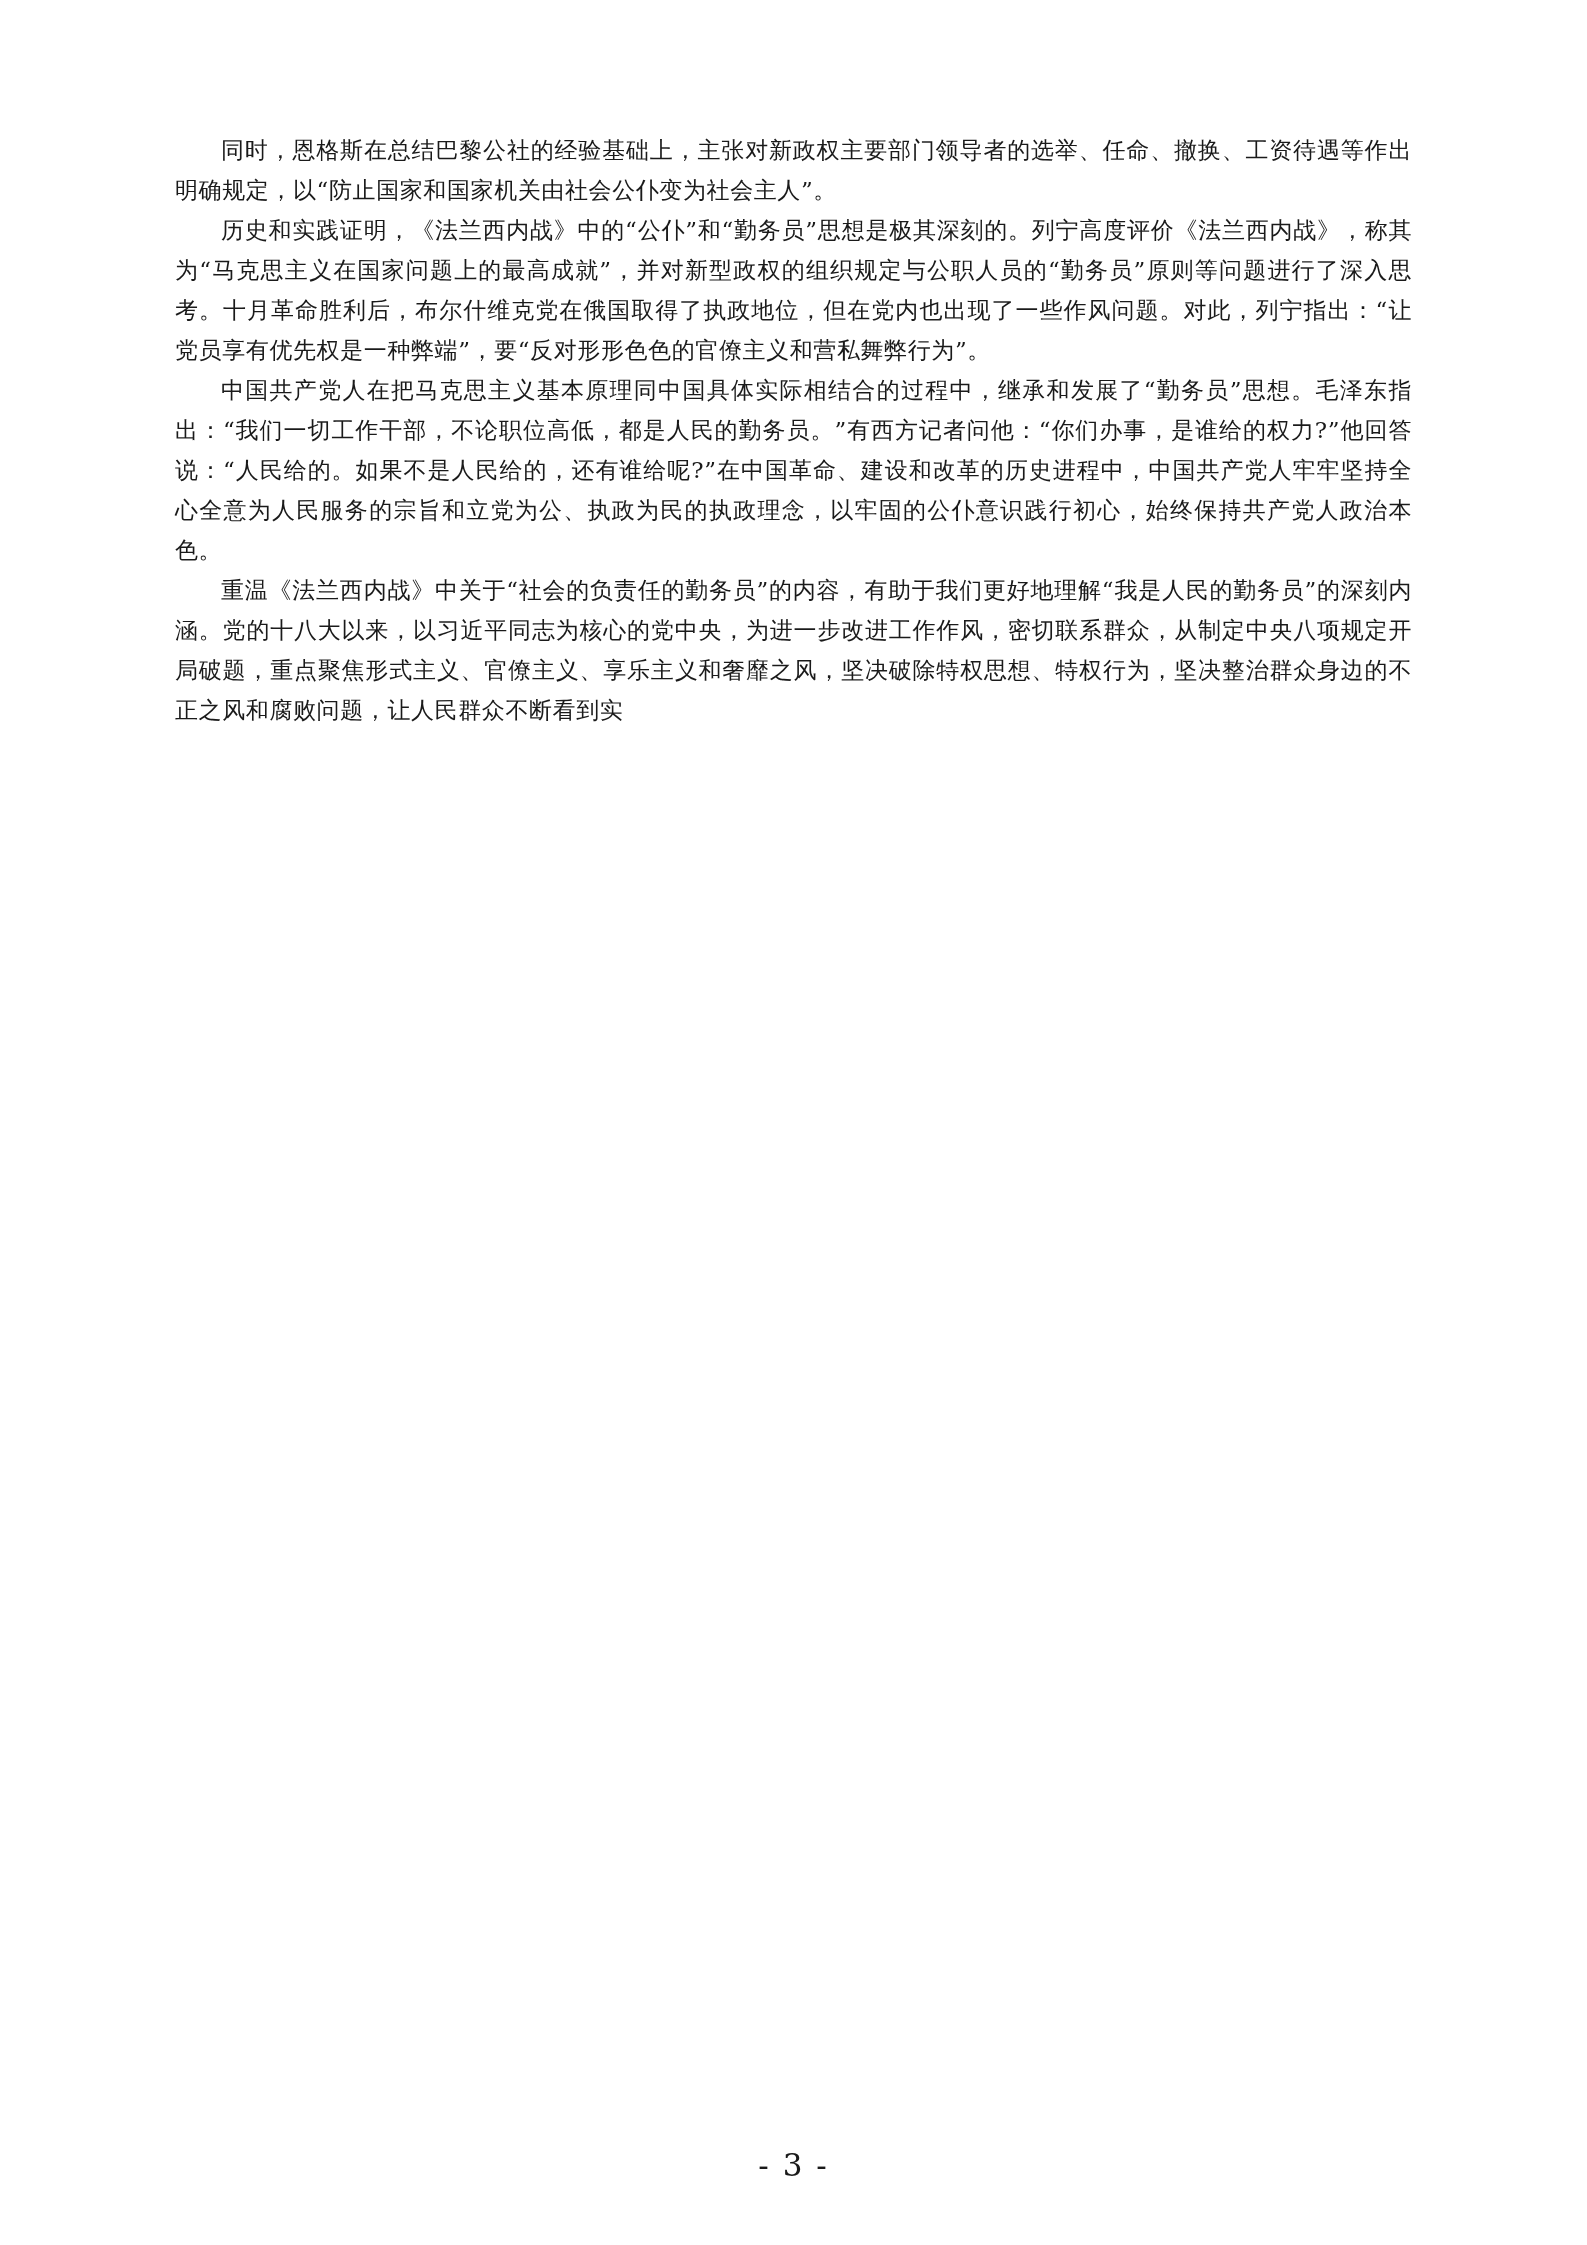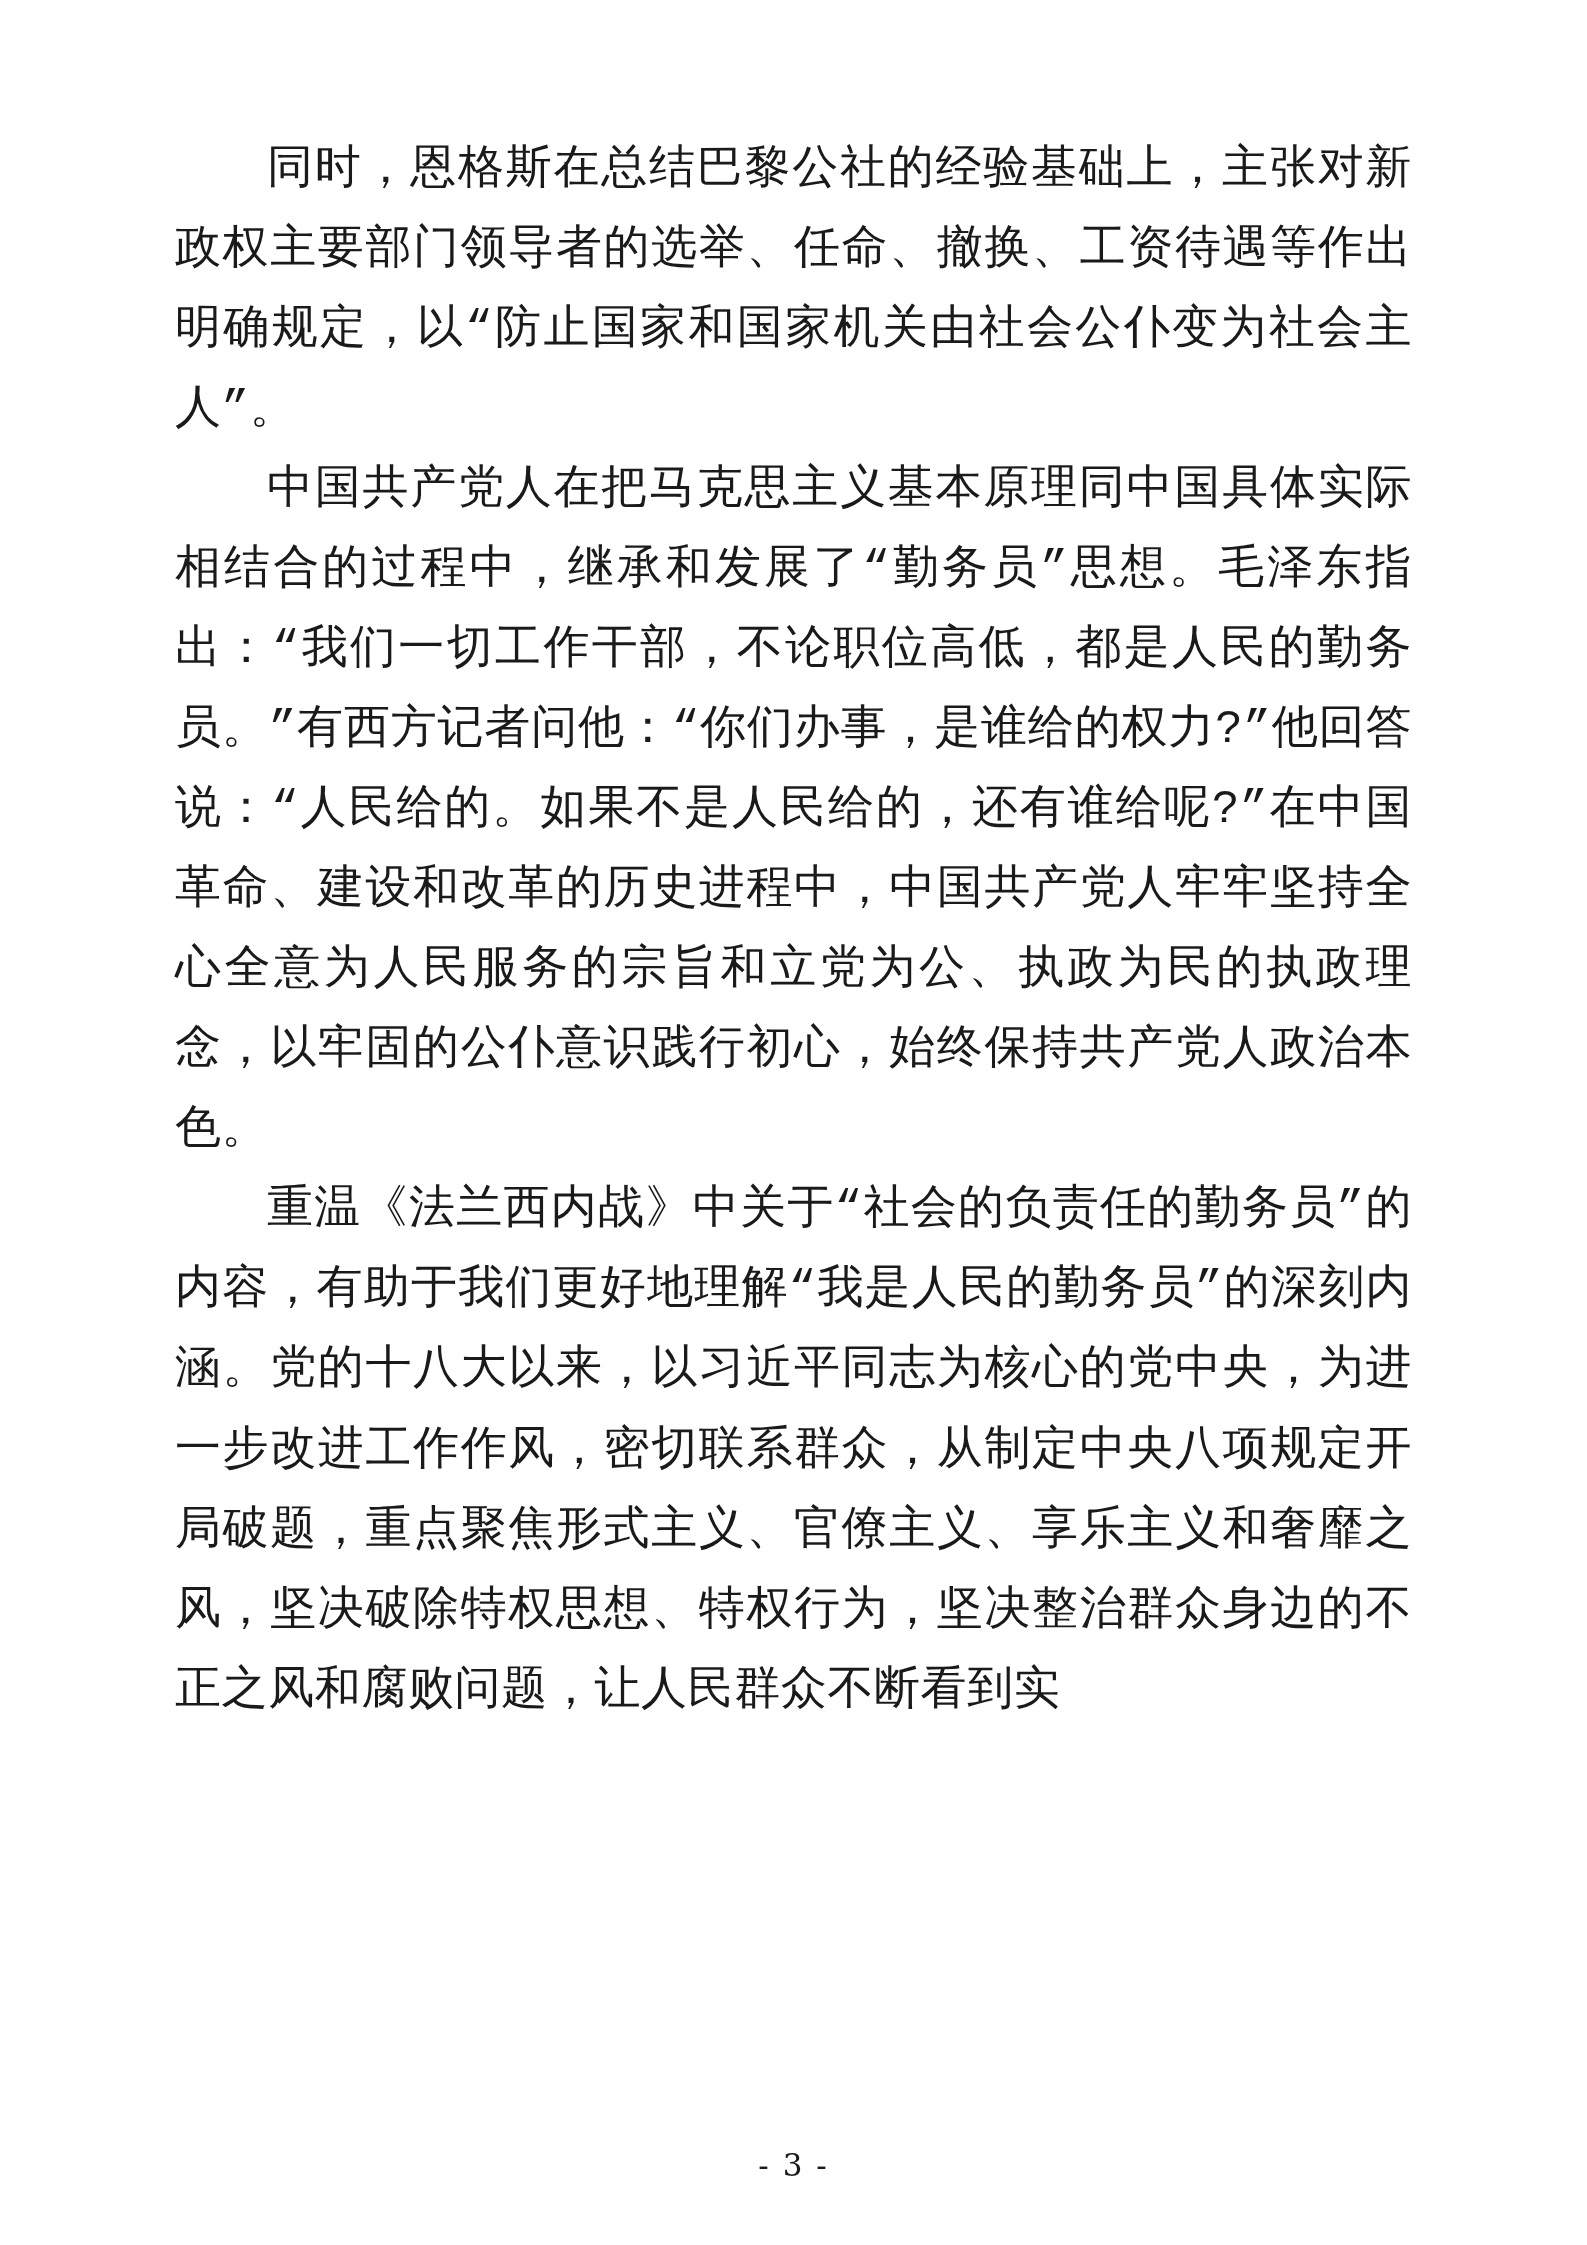--- a/index.html
+++ b/index.html
@@ -15,26 +15,25 @@
   }
   .page {
     position: relative;
     width: 1587px;
     min-height: 2245px;
     box-sizing: border-box;
     padding: 130px 175px 0 175px;
     background: #ffffff;
   }
   .doc-body {
-    font-size: 46px;
+    font-size: 23px;
     line-height: 1.74;
     text-align: justify;
     text-justify: inter-ideograph;
     letter-spacing: 0.6px;
-    font-family: Liberation Mono, monospace;
   }
   .para {
     margin: 0 0 0 0;
     text-indent: 2em;
     white-space: pre-wrap;
   }
   .page-number {
     position: absolute;
     left: 0;
     right: 0;
@@ -45,17 +44,18 @@
     color: #1a1a1a;
     letter-spacing: 2px;
   }
 </style>
 </head>
 <body>
 
 <div class="page">
   <div class="doc-body">
     <p class="para">同时，恩格斯在总结巴黎公社的经验基础上，主张对新政权主要部门领导者的选举、任命、撤换、工资待遇等作出明确规定，以“防止国家和国家机关由社会公仆变为社会主人”。</p>
+    <p class="para">历史和实践证明，《法兰西内战》中的“公仆”和“勤务员”思想是极其深刻的。列宁高度评价《法兰西内战》，称其为“马克思主义在国家问题上的最高成就”，并对新型政权的组织规定与公职人员的“勤务员”原则等问题进行了深入思考。十月革命胜利后，布尔什维克党在俄国取得了执政地位，但在党内也出现了一些作风问题。对此，列宁指出：“让党员享有优先权是一种弊端”，要“反对形形色色的官僚主义和营私舞弊行为”。</p>
     <p class="para">中国共产党人在把马克思主义基本原理同中国具体实际相结合的过程中，继承和发展了“勤务员”思想。毛泽东指出：“我们一切工作干部，不论职位高低，都是人民的勤务员。”有西方记者问他：“你们办事，是谁给的权力?”他回答说：“人民给的。如果不是人民给的，还有谁给呢?”在中国革命、建设和改革的历史进程中，中国共产党人牢牢坚持全心全意为人民服务的宗旨和立党为公、执政为民的执政理念，以牢固的公仆意识践行初心，始终保持共产党人政治本色。</p>
     <p class="para">重温《法兰西内战》中关于“社会的负责任的勤务员”的内容，有助于我们更好地理解“我是人民的勤务员”的深刻内涵。党的十八大以来，以习近平同志为核心的党中央，为进一步改进工作作风，密切联系群众，从制定中央八项规定开局破题，重点聚焦形式主义、官僚主义、享乐主义和奢靡之风，坚决破除特权思想、特权行为，坚决整治群众身边的不正之风和腐败问题，让人民群众不断看到实</p>
   </div>
   <div class="page-number">- 3 -</div>
 </div>
 
 </body></html>

